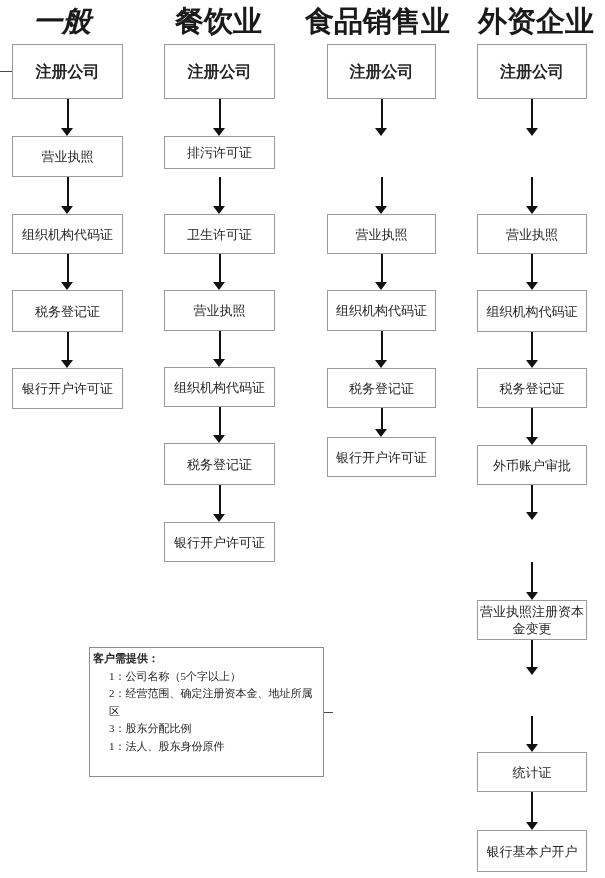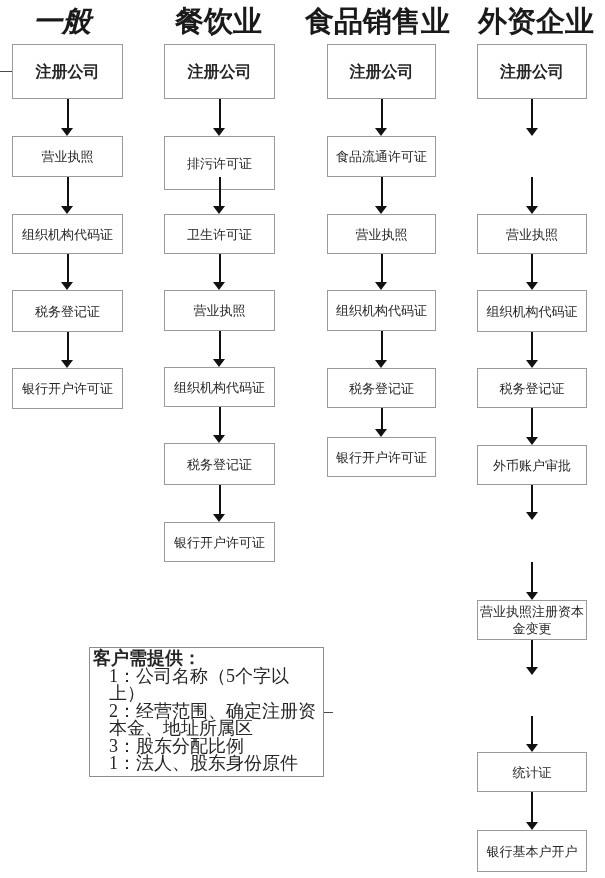--- a/index.html
+++ b/index.html
@@ -22,21 +22,21 @@
   .arrow-line{position:absolute;width:2px;background:var(--arrow,#111);}
   .arrow-head{
     position:absolute;width:0;height:0;
     border-left:6.5px solid transparent;border-right:6.5px solid transparent;
     border-top:8px solid var(--arrow,#111);
   }
   .stub{position:absolute;height:1px;background:#4a4a4a;}
   .notebox{
     position:absolute;left:89px;top:647px;width:235px;height:130px;
     box-sizing:border-box;border:1px solid #8d8d8d;background:#fff;
-    padding:2px 2px 0 3px;font-size:18px;line-height:17.5px;color:var(--text,#262626);
+    padding:2px 2px 0 3px;font-size:11px;line-height:17.5px;color:var(--text,#262626);
   }
   .note-title{font-weight:bold;}
   .note-item{font-weight:normal;margin-left:16px;}
 </style>
 </head>
 <body>
 
 <div id="stage" style="--border: #9a9a9a; --arrow: #111111; --text: #262626; --header-text: #1a1a1a;">
   <div class="stub" style="left:0;top:71px;width:13px;"></div>
   <div class="stub" style="left:324px;top:712px;width:9px;"></div>
@@ -58,41 +58,40 @@
     <div class="arrow-line" style="left: 66.5px; top: 177px; height: 30px;"></div>
     <div class="arrow-head" style="left: 61px; top: 206px;"></div>
     <div class="box" style="left: 12px; top: 290px; width: 111px; height: 42px;">税务登记证</div>
     <div class="arrow-line" style="left: 66.5px; top: 254px; height: 29px;"></div>
     <div class="arrow-head" style="left: 61px; top: 282px;"></div>
     <div class="box" style="left: 12px; top: 368px; width: 111px; height: 41px;">银行开户许可证</div>
     <div class="arrow-line" style="left: 66.5px; top: 332px; height: 29px;"></div>
     <div class="arrow-head" style="left: 61px; top: 360px;"></div>
     <div class="flow-header" style="left: 175px; top: 7px;">餐饮业</div>
     <div class="box bold" style="left: 164px; top: 44px; width: 111px; height: 55px;">注册公司</div>
-    <div class="box" style="left: 164px; top: 136px; width: 111px; height: 54px;">排污许可证</div>
+    <div class="box" style="left: 164px; top: 136px; width: 111px; height: 33px;">排污许可证</div>
     <div class="arrow-line" style="left: 218.5px; top: 99px; height: 30px;"></div>
     <div class="arrow-head" style="left: 213px; top: 128px;"></div>
     <div class="box" style="left: 164px; top: 214px; width: 111px; height: 40px;">卫生许可证</div>
     <div class="arrow-line" style="left: 218.5px; top: 177px; height: 30px;"></div>
     <div class="arrow-head" style="left: 213px; top: 206px;"></div>
     <div class="box" style="left: 164px; top: 290px; width: 111px; height: 41px;">营业执照</div>
     <div class="arrow-line" style="left: 218.5px; top: 254px; height: 29px;"></div>
     <div class="arrow-head" style="left: 213px; top: 282px;"></div>
     <div class="box" style="left: 164px; top: 367px; width: 111px; height: 40px;">组织机构代码证</div>
     <div class="arrow-line" style="left: 218.5px; top: 331px; height: 29px;"></div>
     <div class="arrow-head" style="left: 213px; top: 359px;"></div>
     <div class="box" style="left: 164px; top: 443px; width: 111px; height: 42px;">税务登记证</div>
     <div class="arrow-line" style="left: 218.5px; top: 407px; height: 29px;"></div>
     <div class="arrow-head" style="left: 213px; top: 435px;"></div>
     <div class="box" style="left: 164px; top: 522px; width: 111px; height: 40px;">银行开户许可证</div>
     <div class="arrow-line" style="left: 218.5px; top: 485px; height: 30px;"></div>
     <div class="arrow-head" style="left: 213px; top: 514px;"></div>
     <div class="flow-header" style="left: 305px; top: 7px;">食品销售业</div>
     <div class="box bold" style="left: 327px; top: 44px; width: 109px; height: 55px;">注册公司</div>
-    <div class="box" style="left: 327px; top: 136px; width: 109px; height: 41px;">食品流通许可证</div>
     <div class="arrow-line" style="left: 380.5px; top: 99px; height: 30px;"></div>
     <div class="arrow-head" style="left: 375px; top: 128px;"></div>
     <div class="box" style="left: 327px; top: 214px; width: 109px; height: 40px;">营业执照</div>
     <div class="arrow-line" style="left: 380.5px; top: 177px; height: 30px;"></div>
     <div class="arrow-head" style="left: 375px; top: 206px;"></div>
     <div class="box" style="left: 327px; top: 290px; width: 109px; height: 41px;">组织机构代码证</div>
     <div class="arrow-line" style="left: 380.5px; top: 254px; height: 29px;"></div>
     <div class="arrow-head" style="left: 375px; top: 282px;"></div>
     <div class="box" style="left: 327px; top: 368px; width: 109px; height: 40px;">税务登记证</div>
     <div class="arrow-line" style="left: 380.5px; top: 331px; height: 30px;"></div>

